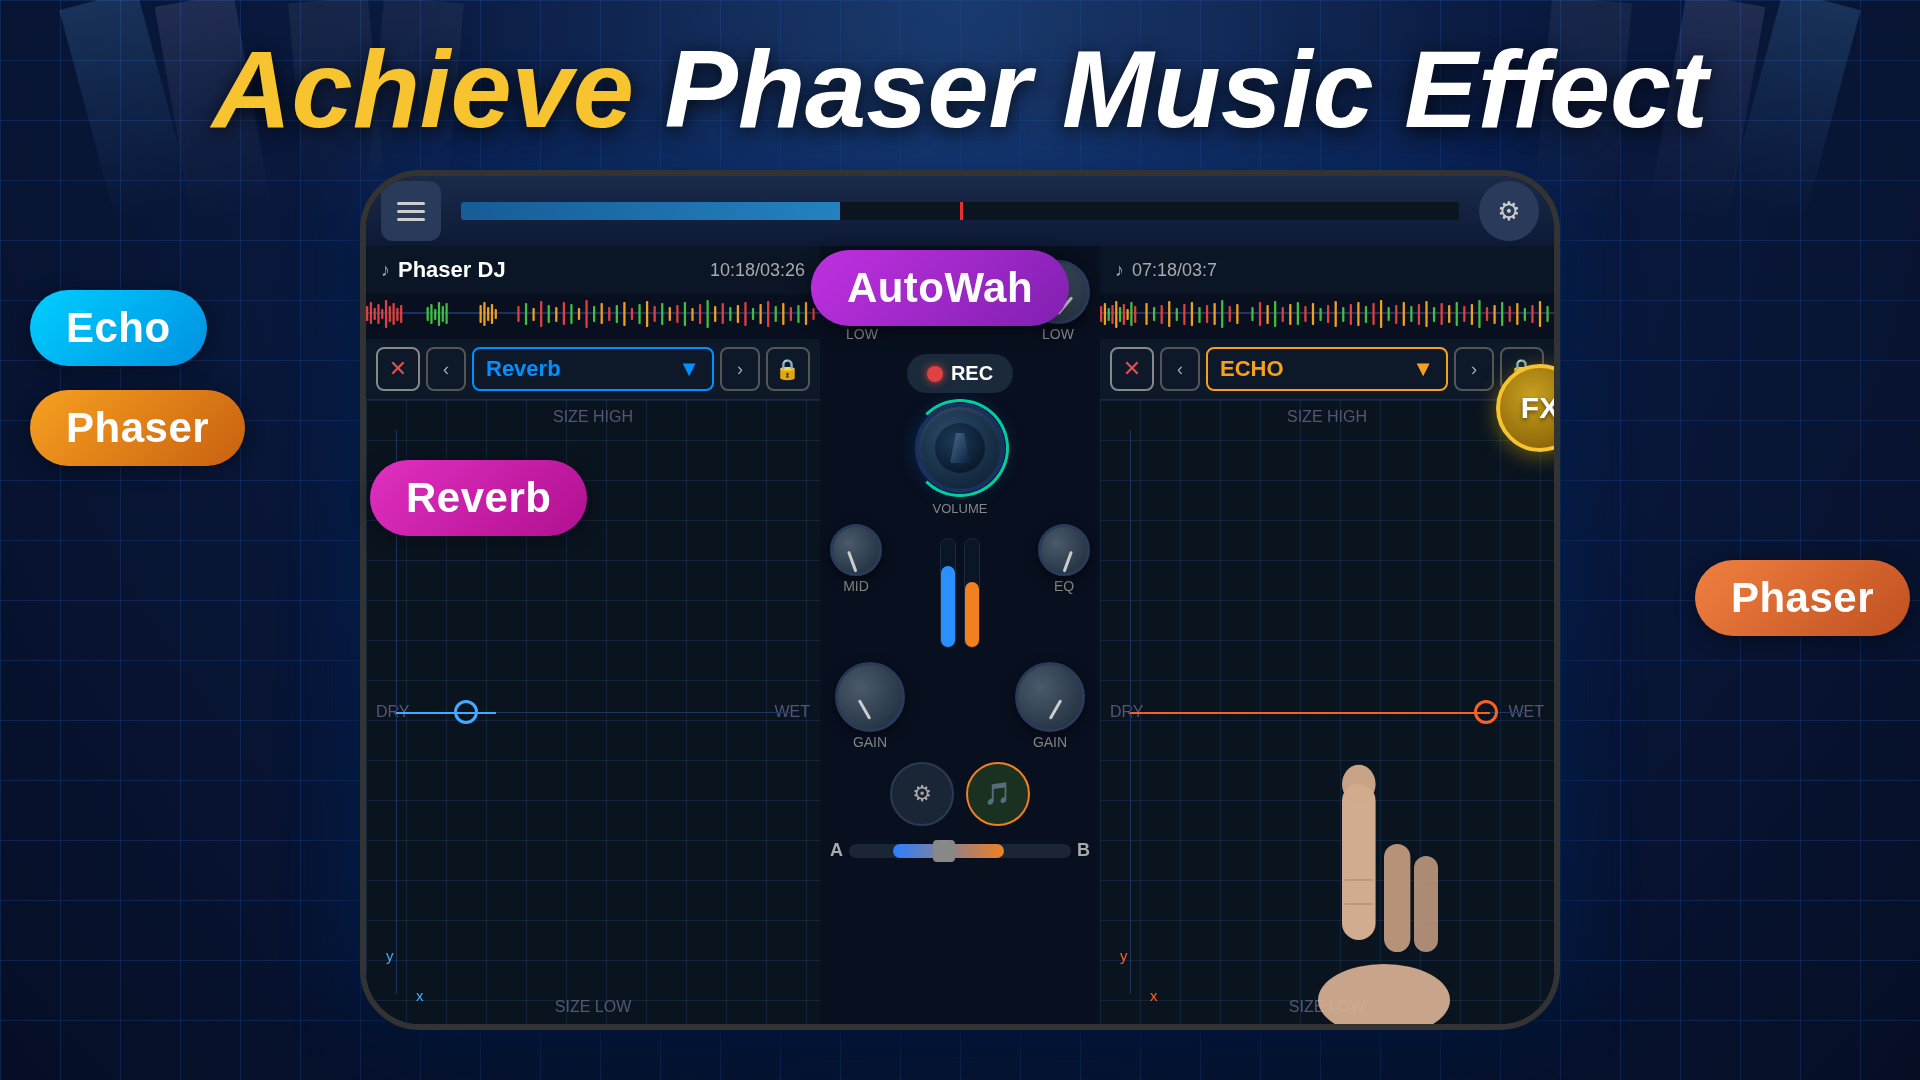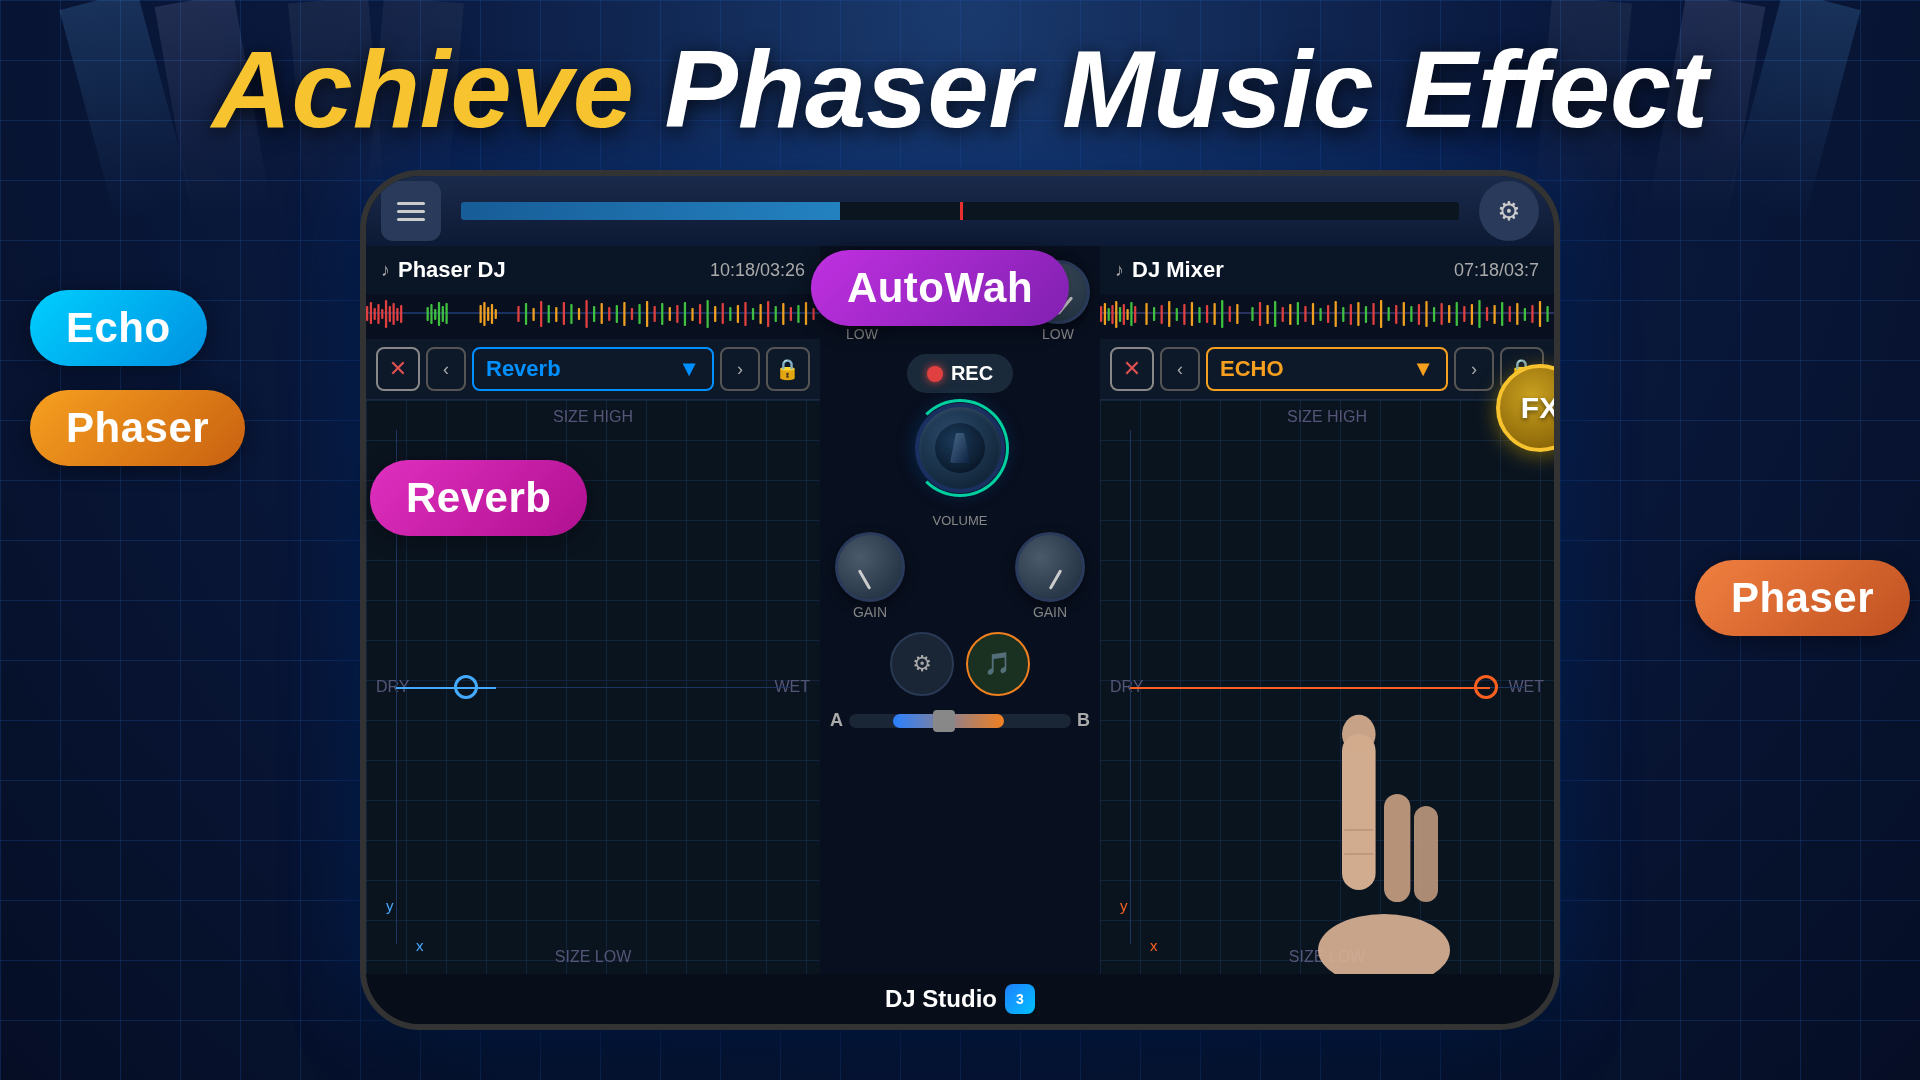--- a/index.html
+++ b/index.html
@@ -680,21 +680,21 @@
       right: 10px;
       background: linear-gradient(135deg, #f08040, #c05020);
       color: #fff;
     }
 
     
     .vol-label {
       color: #888;
       font-size: 13px;
       text-align: center;
-      margin-top: 16px;
+      margin-top: 4px;
     }
   </style>
 </head>
 <body>
 
 <div class="bg"></div>
 <div class="grid-bg"></div>
 
 <div class="stage-lights">
   <div class="light-beam" style="left:3%; transform:rotate(-15deg);opacity:0.6;background:linear-gradient(to bottom, rgba(100,180,255,0.3), transparent);"></div>
@@ -864,20 +864,43 @@
           <div class="volume-knob">
             <div class="volume-ring"></div>
 
             <div style="position:absolute;top:50%;left:50%;transform:translate(-50%,-50%);width:50px;height:50px;border-radius:50%;background:radial-gradient(circle at 40% 35%, #1a3a5a, #050e1a);display:flex;align-items:center;justify-content:center;">
               <div style="width:20px;height:30px;background:linear-gradient(to bottom right, #4a6a8a, #0a2040);clip-path:polygon(30% 0%, 70% 0%, 100% 100%, 0% 100%);border-radius:2px;"></div>
             </div>
           </div>
           <span class="vol-label">VOLUME</span>
         </div>
 
+        <div class="eq-row" style="margin-top:2px;">
+          <div class="knob-container">
+            <div class="knob knob-sm">
+              <div class="knob-indicator" style="transform: translateX(-50%) rotate(-20deg);"></div>
+            </div>
+            <span class="knob-label">MID</span>
+          </div>
+
+          <div class="faders-row">
+            <div class="fader-track">
+              <div class="fader-fill-blue"></div>
+            </div>
+            <div class="fader-track">
+              <div class="fader-fill-orange"></div>
+            </div>
+          </div>
+          <div class="knob-container">
+            <div class="knob knob-sm">
+              <div class="knob-indicator" style="transform: translateX(-50%) rotate(20deg);"></div>
+            </div>
+            <span class="knob-label">EQ</span>
+          </div>
+        </div>
 
         <div class="gain-row">
           <div class="knob-container">
             <div class="knob" style="width:70px;height:70px;">
               <div class="knob-indicator" style="transform: translateX(-50%) rotate(-30deg);"></div>
             </div>
             <span class="knob-label">GAIN</span>
           </div>
           <div class="knob-container">
             <div class="knob" style="width:70px;height:70px;">
@@ -904,21 +927,20 @@
       </div>
 
       <div class="deck deck-right">
 
         <div class="fx-btn">
           <span>FX</span>
         </div>
 
         <div class="deck-header">
           <span class="deck-icon">♪</span>
-          <span class="deck-title">DJ Mixer</span>
           <span class="deck-time">07:18/03:7</span>
         </div>
 
         <div class="deck-waveform">
           <div class="waveform-visual">
             <svg width="100%" height="45" viewBox="0 0 600 45" preserveAspectRatio="none">
               <rect x="0" y="18" width="600" height="2" fill="#2a3060"></rect>
               <rect x="0" y="12" width="3" height="16" fill="#e04040" rx="1"></rect>
               <rect x="5" y="9" width="3" height="22" fill="#f0a020" rx="1"></rect>
               <rect x="10" y="14" width="3" height="13" fill="#40c040" rx="1"></rect>
@@ -1023,26 +1045,20 @@
               <rect x="85" y="110" width="20" height="80" rx="10" fill="rgba(200,160,130,0.85)"></rect>
 
               <line x1="27" y1="130" x2="51" y2="130" stroke="rgba(160,120,100,0.4)" stroke-width="1.5"></line>
               <line x1="27" y1="150" x2="51" y2="150" stroke="rgba(160,120,100,0.4)" stroke-width="1.5"></line>
             </svg>
           </div>
         </div>
       </div>
     </div>
 
-    <div class="app-name">
-      <span>DJ Studio</span>
-      <div class="app-icon">
-        <span style="color:#fff;font-size:14px;font-weight:bold;">3</span>
-      </div>
-    </div>
   </div>
 </div>
 
 <div class="float-label label-echo">
   <span>Echo</span>
 </div>
 
 <div class="float-label label-reverse">
   <span>Phaser</span>
 </div>

